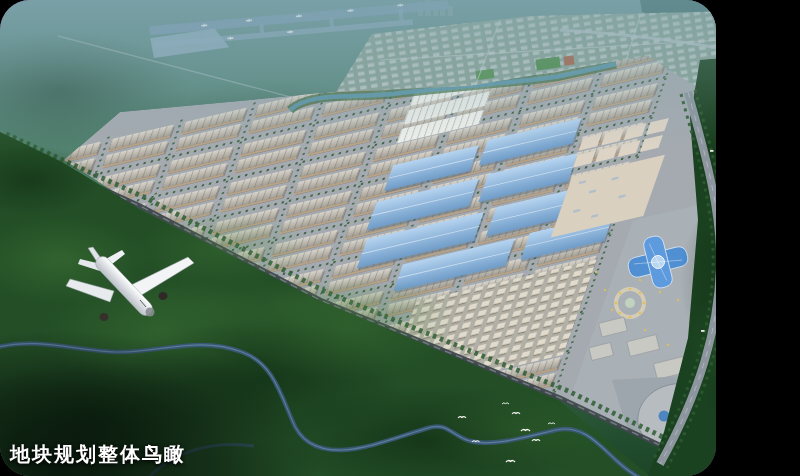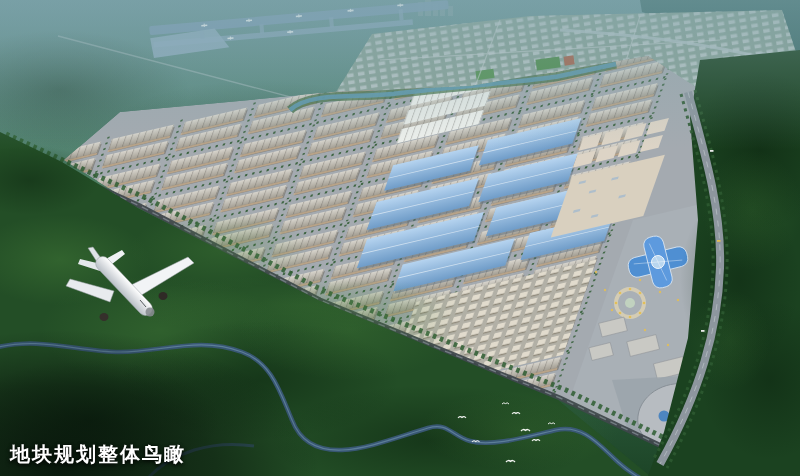--- a/index.html
+++ b/index.html
@@ -1,16 +1,16 @@
 <!DOCTYPE html>
 <html><head>
 <meta charset="utf-8">
 <style>
   html,body{margin:0;padding:0;background:#000;}
-  .stage{position:relative;width:800px;height:476px;overflow:hidden;background:#701a75;}
+  .stage{position:relative;width:716px;height:476px;overflow:hidden;background:#701a75;border-radius:30px;}
   .stage svg{display:block;width:800px;height:476px;}
   .caption{
     position:absolute;left:10px;bottom:8px;
     font-family:"DejaVu Sans","Liberation Sans",sans-serif;
     font-size:20px;font-weight:700;letter-spacing:2px;color:#ffffff;
     text-shadow:0 2px 4px rgba(0,0,0,.85),0 0 3px rgba(0,0,0,.6);
     user-select:none;
   }
 </style>
 </head>

